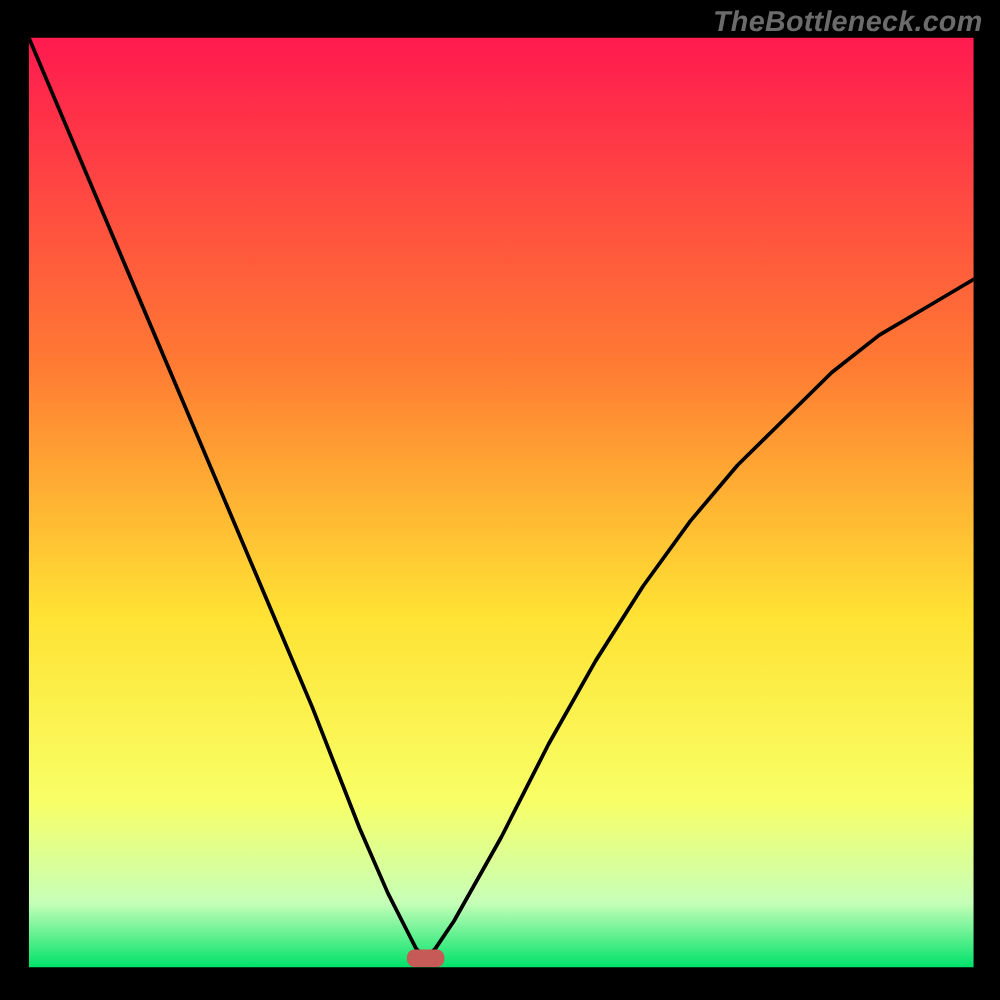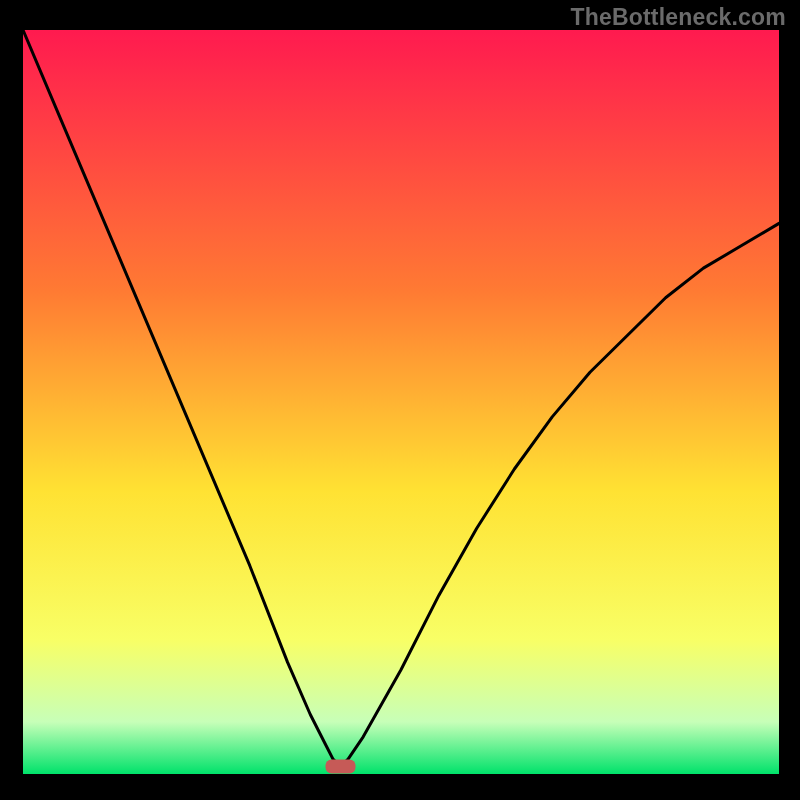--- a/index.html
+++ b/index.html
@@ -19,20 +19,21 @@
   }
   .watermark {
     position: absolute;
     top: 4px;
     right: 14px;
     color: #6b6b6b;
     font-size: 23px;
     font-weight: 600;
     letter-spacing: 0.2px;
     z-index: 5;
+    font-style: italic;
   }
   .plot-outer {
     position: absolute;
     left: 23px;
     top: 30px;
     width: 756px;
     height: 744px;
     background: #000;
   }
   svg {

